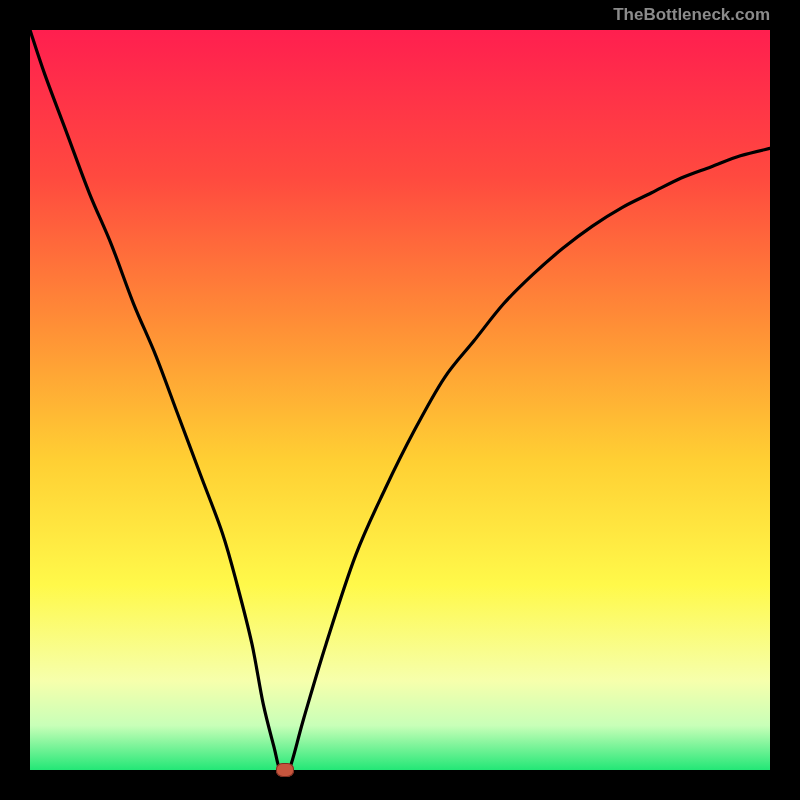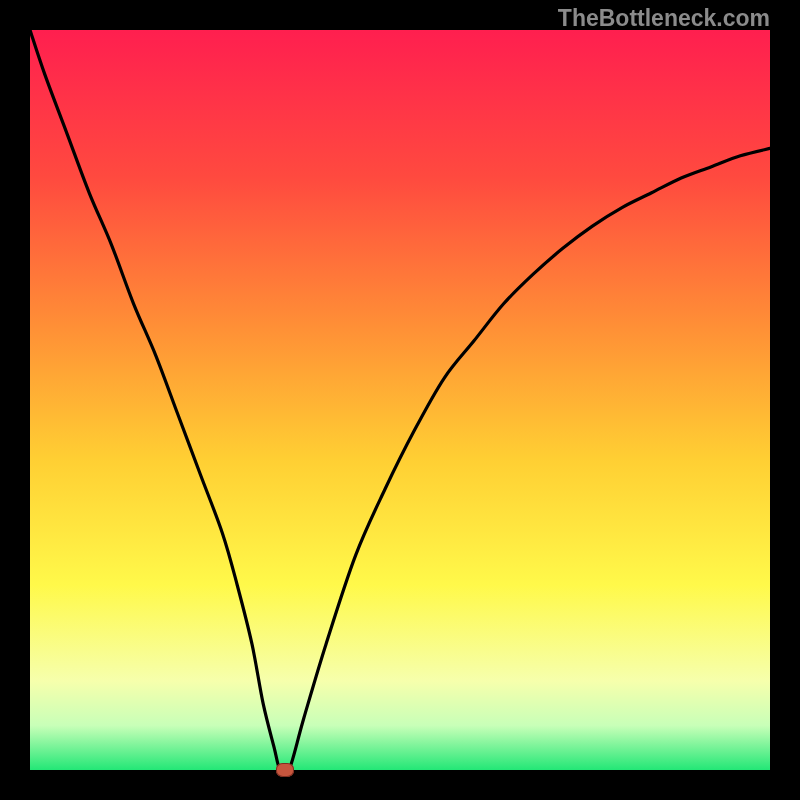--- a/index.html
+++ b/index.html
@@ -24,21 +24,21 @@
     top: 30px;
     width: 740px;
     height: 740px;
     
   }
   .watermark {
     position: absolute;
     top: 5px;
     right: 30px;
     font-family: Arial, Helvetica, sans-serif;
-    font-size: 23px;
+    font-size: 17px;
     font-weight: bold;
     color: #8b8b8b;
     letter-spacing: 0px;
   }
   svg.curves {
     position: absolute;
     left: 0;
     top: 0;
     width: 740px;
     height: 740px;

